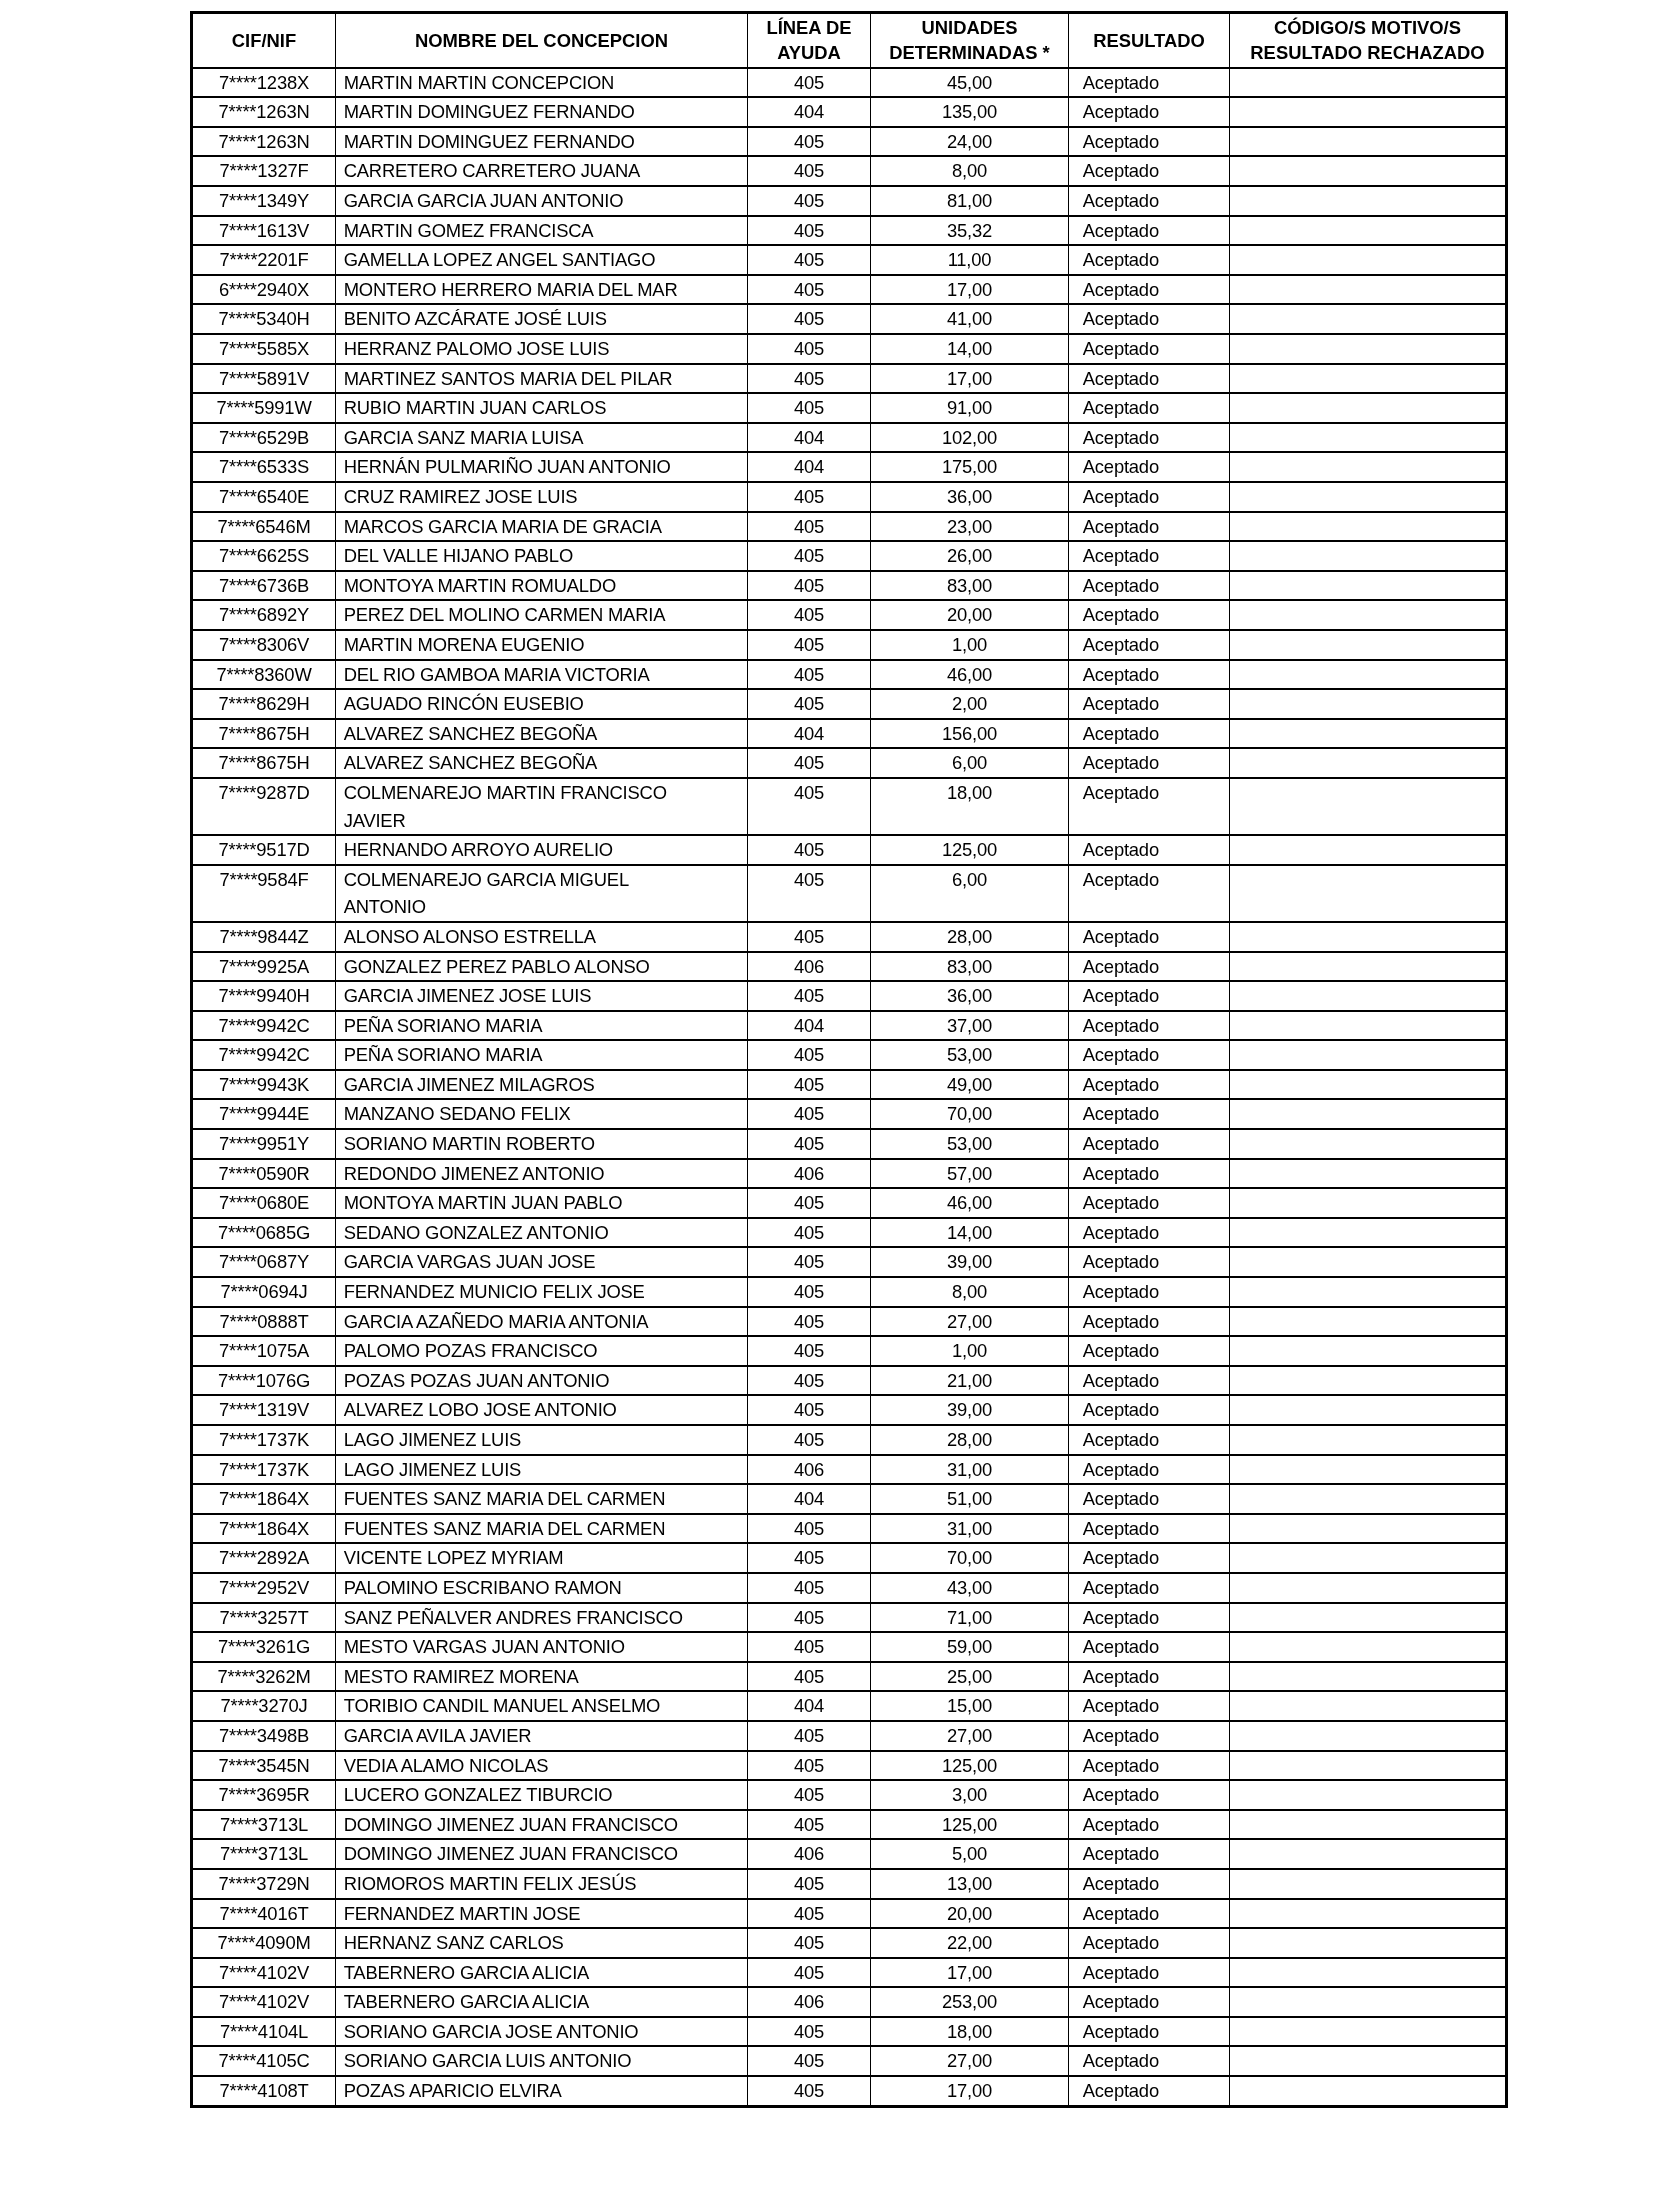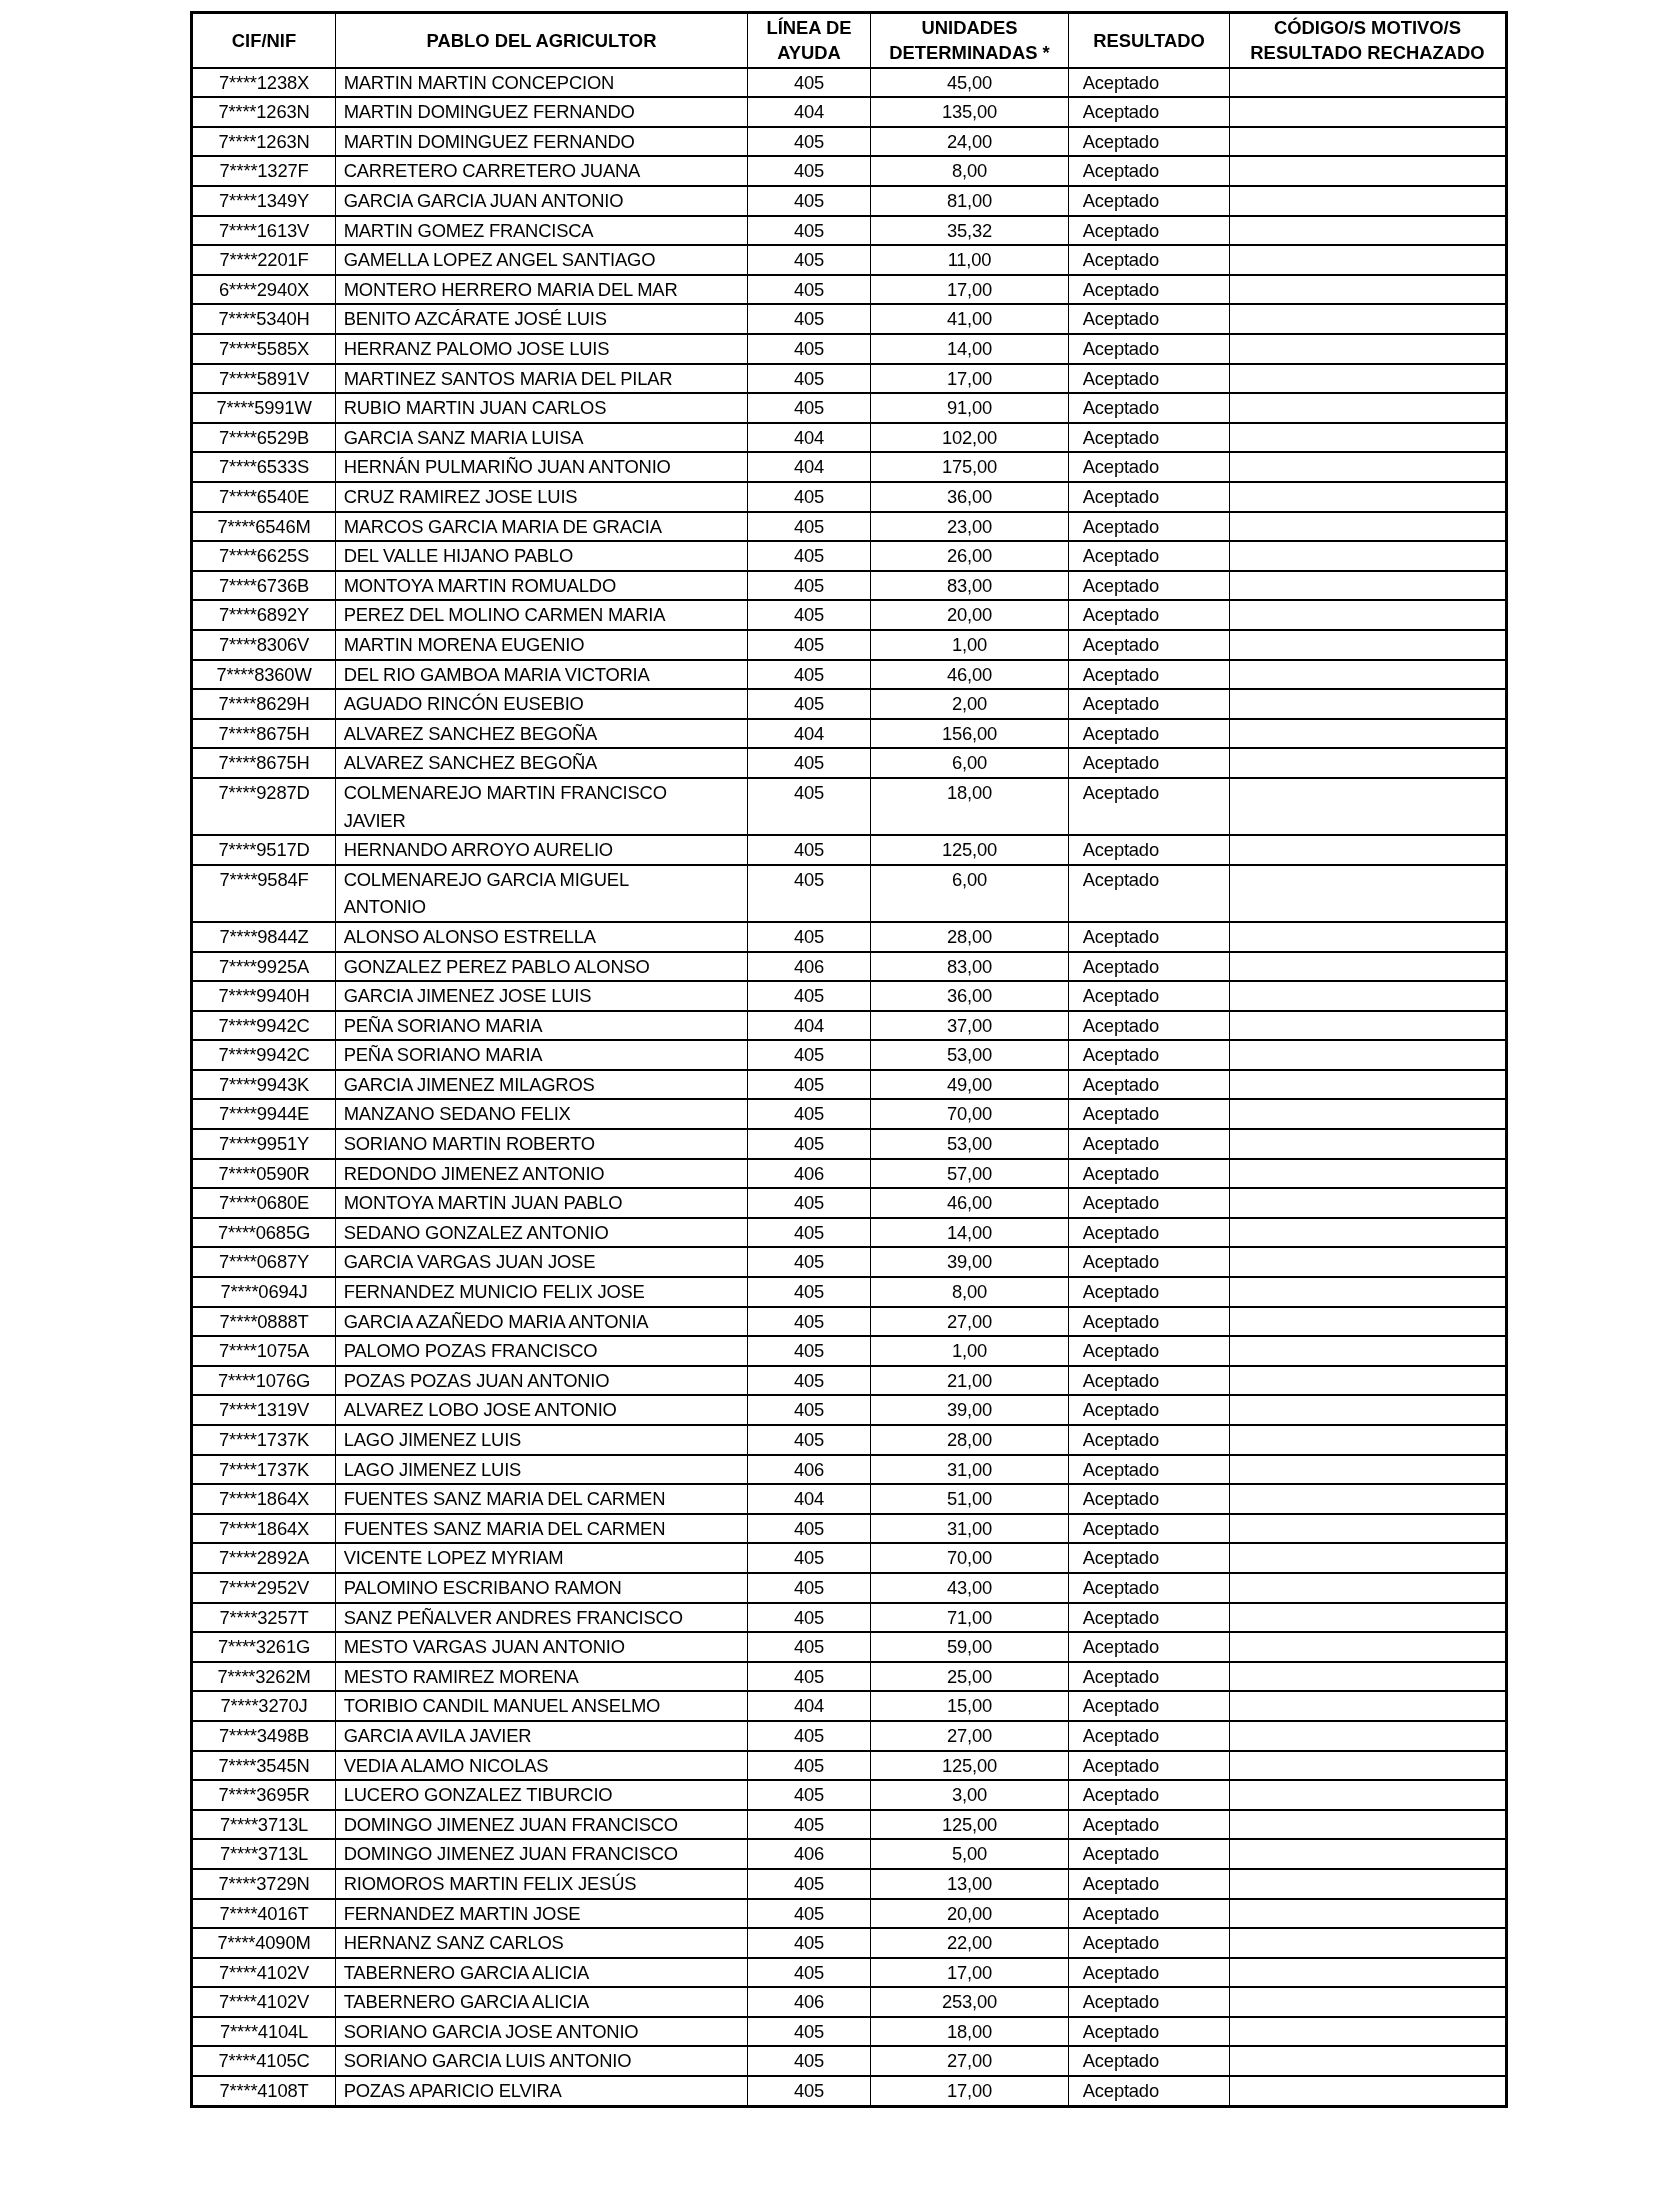--- a/index.html
+++ b/index.html
@@ -59,21 +59,21 @@
       <col style="width:144px">
       <col style="width:412px">
       <col style="width:123px">
       <col style="width:198px">
       <col style="width:161px">
       <col style="width:277px">
     </colgroup>
     <thead>
       <tr>
         <th>CIF/NIF</th>
-        <th>PABLO DEL AGRICULTOR</th>
+        <th>NOMBRE DEL CONCEPCION</th>
         <th>LÍNEA DE
 AYUDA</th>
         <th>UNIDADES
 DETERMINADAS *</th>
         <th>RESULTADO</th>
         <th>CÓDIGO/S MOTIVO/S
 RESULTADO RECHAZADO</th>
       </tr>
     </thead>
     <tbody>

